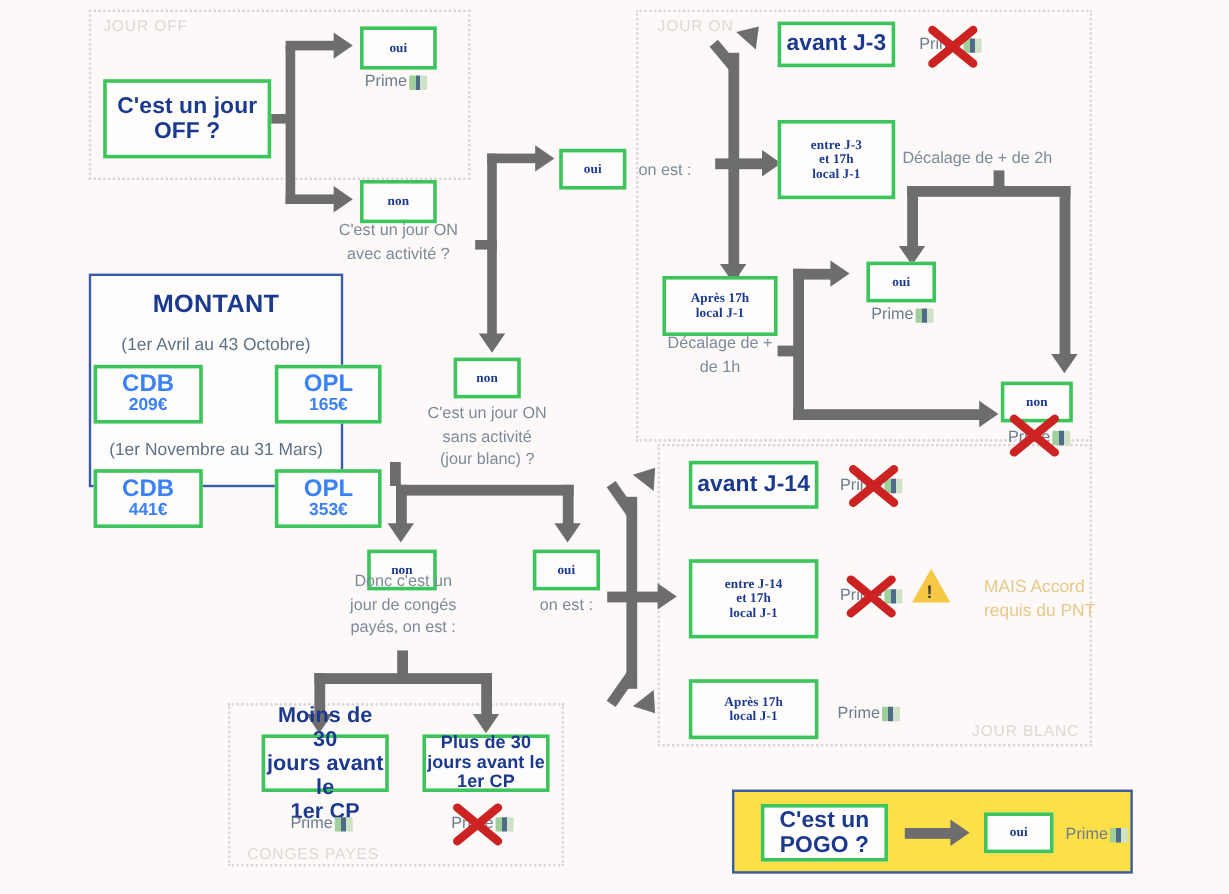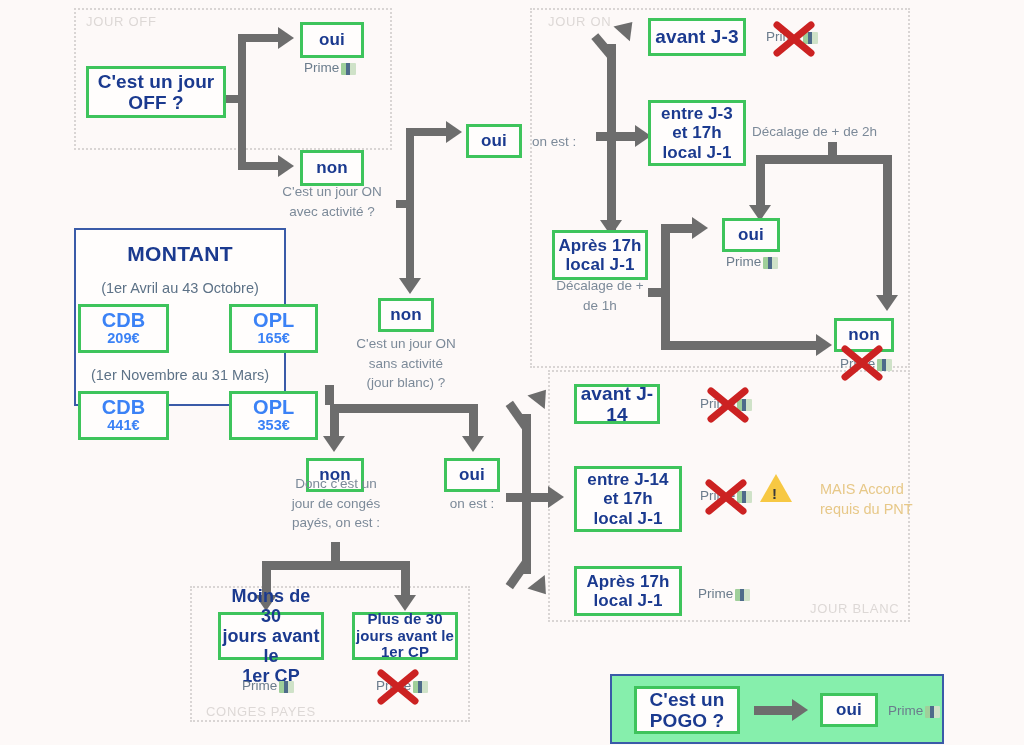--- a/index.html
+++ b/index.html
@@ -35,21 +35,21 @@
     color:#1b3a8f;
     font-weight:bold;
     display:flex;
     align-items:center;
     justify-content:center;
     text-align:center;
     line-height:1.12;
     letter-spacing:.1px;
   }
   .node.sm{font-size:17px;}
-  .node.md{font-size:17px;}
+  .node.md{font-size:11px;font-family:Liberation Serif, serif;}
   .node.lg{font-size:19px;}
 
   
   .cap{
     position:absolute;
     color:#7c8a99;
     font-size:13.5px;
     line-height:1.45;
     text-align:center;
     white-space:nowrap;
@@ -95,23 +95,22 @@
   .m-row{display:flex;justify-content:center;gap:24px;margin-top:8px;}
   .m-cell{
     border:3px solid #3ec45c;background:#fffdfc;
     padding:3px 21px 4px;text-align:center;color:#3b82f6;line-height:1.05;margin-left:36px;
   }
   .m-cell .k{font-size:20px;font-weight:bold;display:block;}
   .m-cell .v{font-size:14.5px;font-weight:bold;display:block;}
 
   
   #pogo{
-    position:absolute;border:2px solid #3a5ba8;background:#86efac;
+    position:absolute;border:2px solid #3a5ba8;background:#fde047;
     box-sizing:border-box;
-    margin-top:16px;
   }
 
   
   .warn-tri{position:absolute;width:0;height:0;
     border-left:16px solid transparent;border-right:16px solid transparent;
     border-bottom:28px solid #f7c843;}
   .warn-bang{position:absolute;color:#3a3a3a;font-weight:bold;font-size:15px;}
   .warn-txt{position:absolute;color:#e7c888;font-size:14.5px;line-height:1.35;white-space:nowrap;}
 </style>
 </head>
@@ -133,21 +132,21 @@
 
   <div class="ln" style="left:222px;top:95px;width:22px;height:8px;"></div>
   <div class="ln" style="left:238px;top:38px;width:8px;height:132px;"></div>
 
   <div class="ln" style="left:238px;top:34px;width:42px;height:8px;"></div>
   <div class="ah right" style="left:278px;top:27px;"></div>
 
   <div class="ln" style="left:238px;top:162px;width:42px;height:8px;"></div>
   <div class="ah right" style="left:278px;top:155px;"></div>
 
-  <div class="node lg" style="left:86px;top:66px;width:140px;height:52px;white-space:pre-line;">C'est un jour
+  <div class="node lg" style="left:86px;top:66px;width:140px;height:66px;white-space:pre-line;">C'est un jour
 OFF ?</div>
 
   <div class="node md" style="left:300px;top:22px;width:64px;height:36px;">oui</div>
   <div class="prime" style="left:304px;top:60px;">
     <span>Prime</span>
     <span class="bill"></span>
   </div>
 
   <div class="node md" style="left:300px;top:150px;width:64px;height:36px;">non</div>
   <div class="cap" style="left:268px;top:182px;width:128px;white-space:pre-line;">C'est un jour ON
@@ -300,21 +299,21 @@
 
   <div class="ln" style="left:522px;top:398px;width:9px;height:30px;transform:rotate(-35deg);transform-origin:bottom center;"></div>
   <div class="ah up" style="left:530px;top:388px;transform:rotate(38deg);"></div>
 
   <div class="ln" style="left:522px;top:493px;width:30px;height:9px;"></div>
   <div class="ah right" style="left:548px;top:486px;"></div>
 
   <div class="ln" style="left:522px;top:562px;width:9px;height:30px;transform:rotate(35deg);transform-origin:top center;"></div>
   <div class="ah down" style="left:530px;top:580px;transform:rotate(-38deg);"></div>
 
-  <div class="node lg" style="left:574px;top:384px;width:86px;height:40px;">avant J-14</div>
+  <div class="node lg" style="left:574px;top:384px;width:108px;height:40px;">avant J-14</div>
   <div class="prime" style="left:700px;top:396px;">
     <span>Prime</span>
     <span class="bill"></span>
   </div>
   <svg class="cross" style="left:704px;top:384px;" viewBox="0 0 48 42">
     <path d="M7 7 L41 35 M41 7 L7 35" stroke="#cc2222" stroke-width="7" stroke-linecap="round" fill="none"></path>
   </svg>
 
   <div class="node md" style="left:574px;top:466px;width:108px;height:66px;white-space:pre-line;">entre J-14
 et 17h

